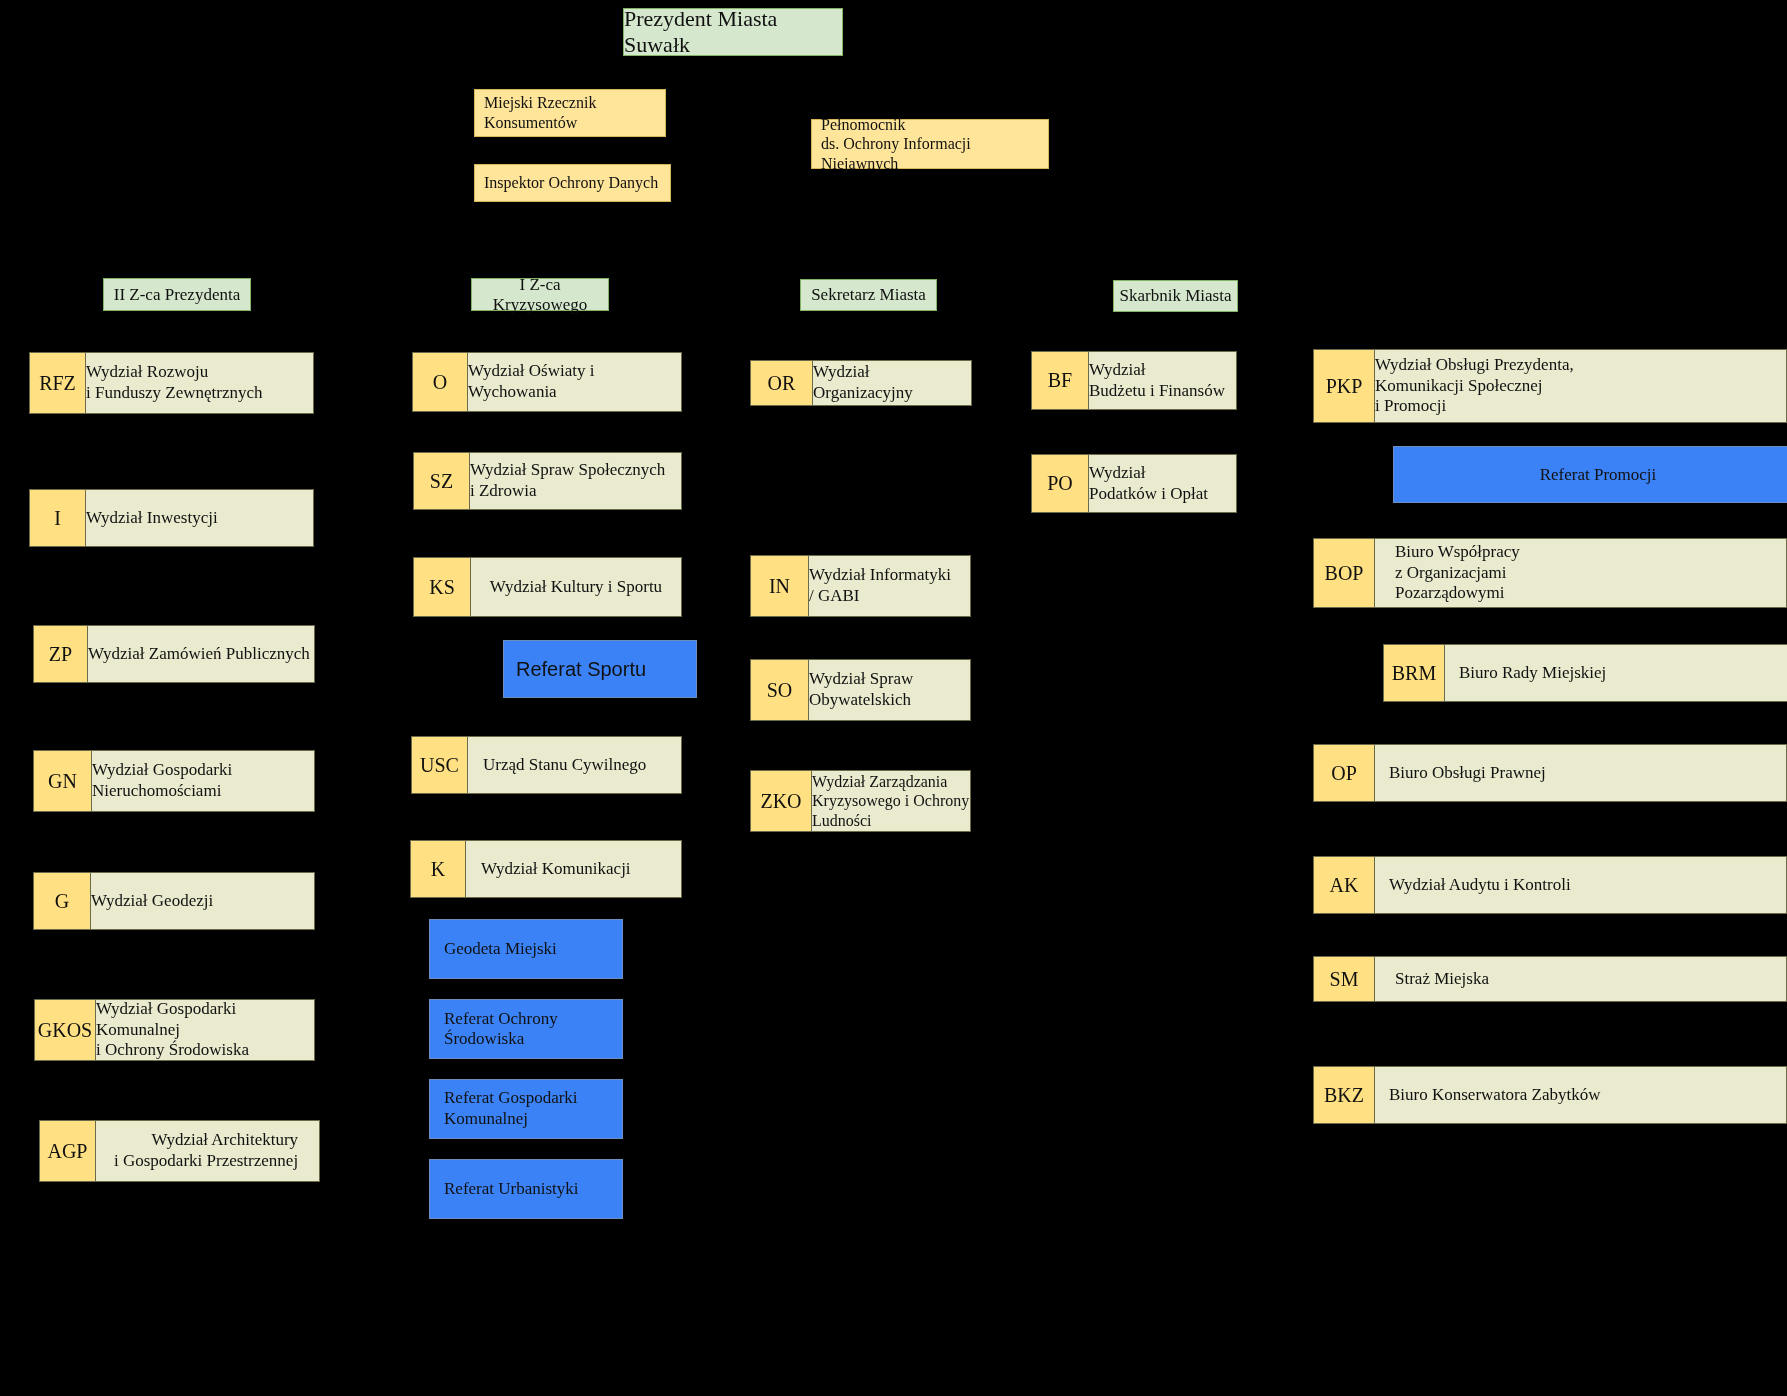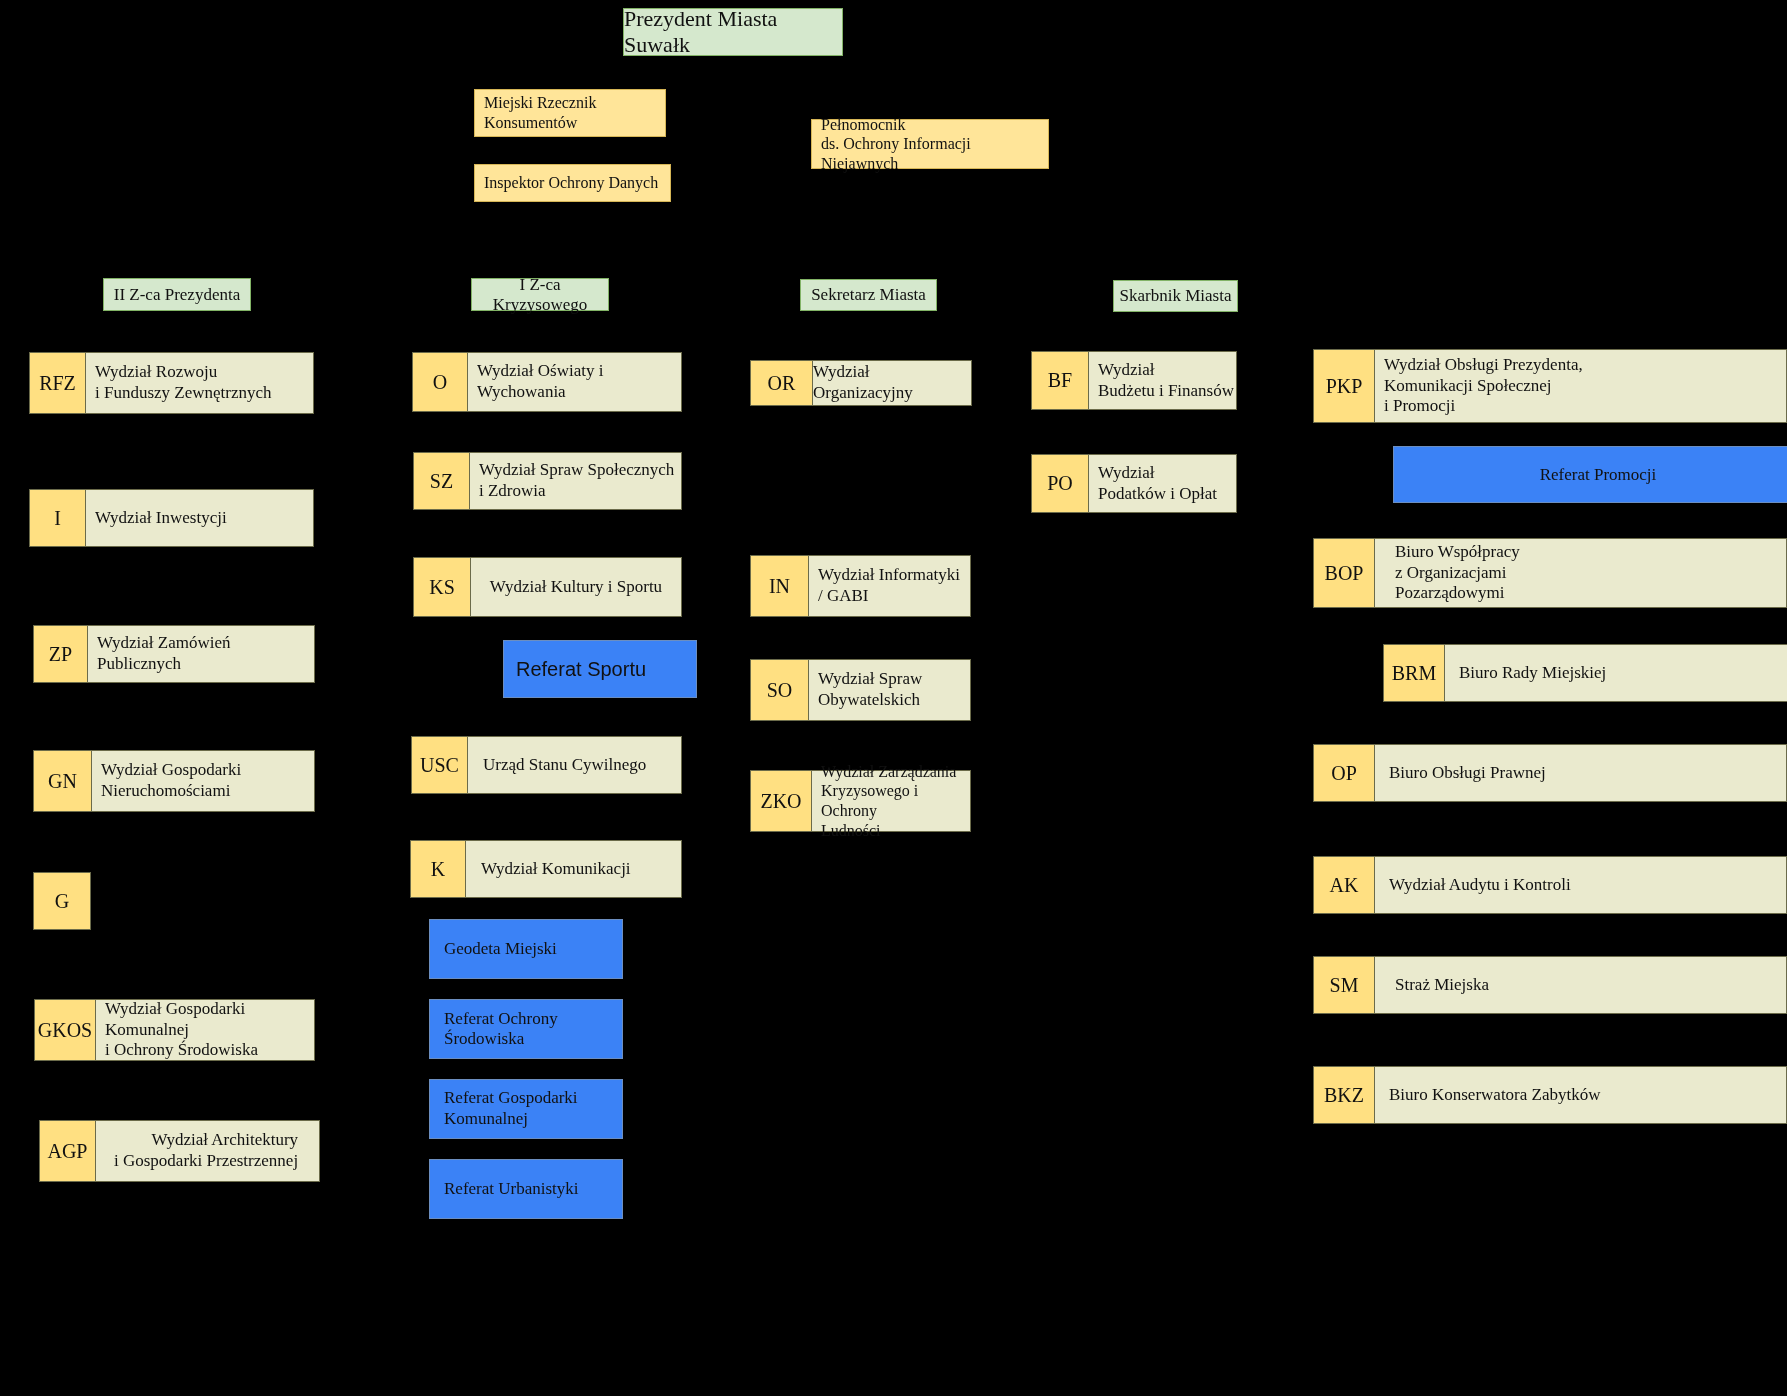--- a/index.html
+++ b/index.html
@@ -15,21 +15,21 @@
   .node.yellowplain{background:#ffe599;border:1px solid #d6b656;}
   .node.blue{background:#3b82f6;border:1px solid #6c8ebf;margin-left:16px;}
 
   
   .split{position:absolute;display:flex;box-sizing:border-box;}
   .split .code{background:#ffe082;border:1px solid #6b6b4a;display:flex;
                align-items:center;justify-content:center;box-sizing:border-box;
                flex:0 0 auto;}
   .split .desc{background:#eaeace;border:1px solid #6b6b4a;border-left:none;
                display:flex;align-items:center;box-sizing:border-box;flex:1 1 auto;
-               padding-left:9px;}
+               }
   .split .desc.ctr{justify-content:center;padding-left:0;}
 
   .t18{font-size:20px;}
   .t17{font-size:17px;}
   .t16{font-size:16px;}
   .t22{font-size:22px;}
   .pad8{padding:0 9px;}
   .lh{line-height:1.22;}
   .sans{font-family:"Liberation Sans","DejaVu Sans",sans-serif;}
   .pre{white-space:pre-line;}
@@ -101,20 +101,22 @@
       </div>
     <div class="desc t17 lh pre">
       <span>Wydział Gospodarki
 Nieruchomościami</span></div>
   </div>
 
   <div class="split" style="left:33px;top:872px;width:282px;height:58px;">
     <div class="code t18" style="width:58px;">
       <span>G</span>
       </div>
+    <div class="desc t17 lh pre">
+      <span>Wydział Geodezji</span></div>
   </div>
 
   <div class="split" style="left:34px;top:999px;width:281px;height:62px;">
     <div class="code t18" style="width:62px;">
       <span>GKOS</span>
       </div>
     <div class="desc t17 lh pre">
       <span>Wydział Gospodarki Komunalnej
 i Ochrony Środowiska</span></div>
   </div>
@@ -285,21 +287,21 @@
   </div>
 
   <div class="split" style="left:1313px;top:856px;width:474px;height:58px;">
     <div class="code t18" style="width:62px;">
       <span>AK</span>
       </div>
     <div class="desc t17 lh pre" style="padding-left:14px;">
       <span>Wydział Audytu i Kontroli</span></div>
   </div>
 
-  <div class="split" style="left:1313px;top:956px;width:474px;height:58px;text-align:right;">
+  <div class="split" style="left:1313px;top:956px;width:474px;height:46px;text-align:right;">
     <div class="code t18" style="width:62px;">
       <span>SM</span>
       </div>
     <div class="desc t17 lh pre" style="padding-left:20px;">
       <span>Straż Miejska</span></div>
   </div>
 
   <div class="split" style="left:1313px;top:1066px;width:474px;height:58px;">
     <div class="code t18" style="width:62px;">
       <span>BKZ</span>

